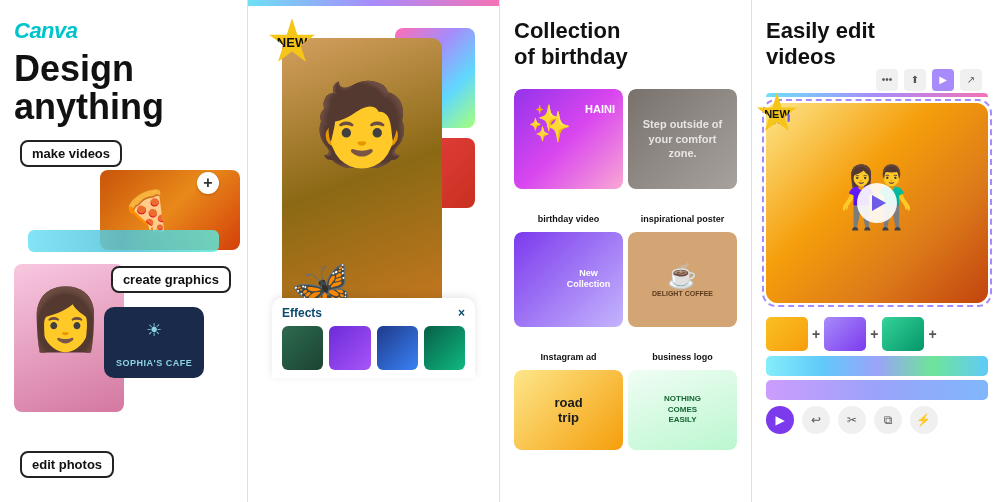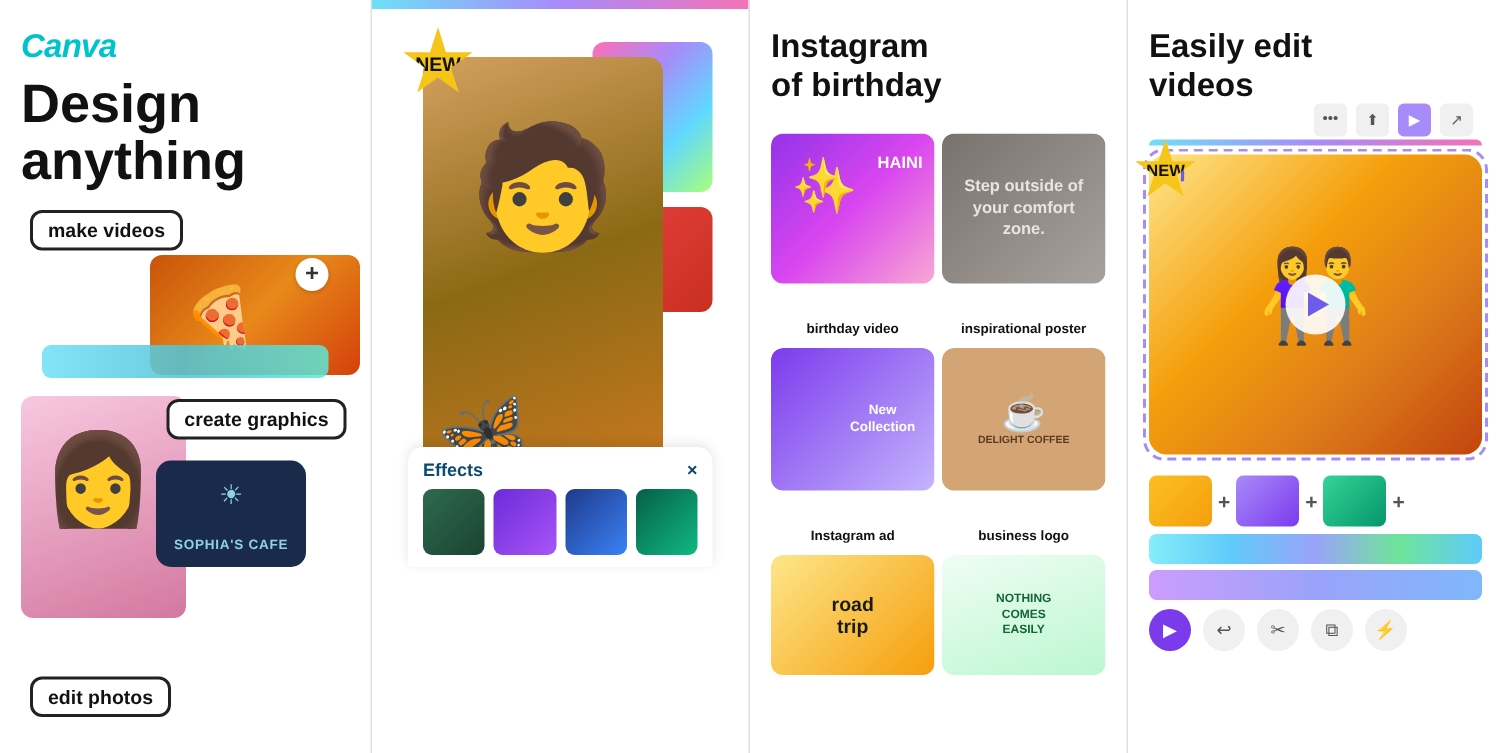--- a/index.html
+++ b/index.html
@@ -663,21 +663,21 @@
         <div class="effect-thumb effect-2"></div>
         <div class="effect-thumb effect-3"></div>
         <div class="effect-thumb effect-4"></div>
       </div>
     </div>
   </div>
 </div>
 
 <div class="panel panel-3">
   <div class="panel-heading">
-    <span>Instagram</span><br>
+    <span>Collection</span><br>
     <span>of birthday</span>
   </div>
 
   <div style="display:grid; grid-template-columns:1fr 1fr; gap:5px; margin-top:4px; flex:1; overflow:hidden;">
 
     <div class="template-card">
       <div class="t1" style="height:100px; border-radius:8px; position:relative;">
         <span style="font-size:26px; position:absolute; top:14px; left:14px;">✨</span>
         <span style="font-size:11px; font-weight:800; color:#fff; position:absolute; top:14px; right:8px;">HAINI</span>
       </div>

